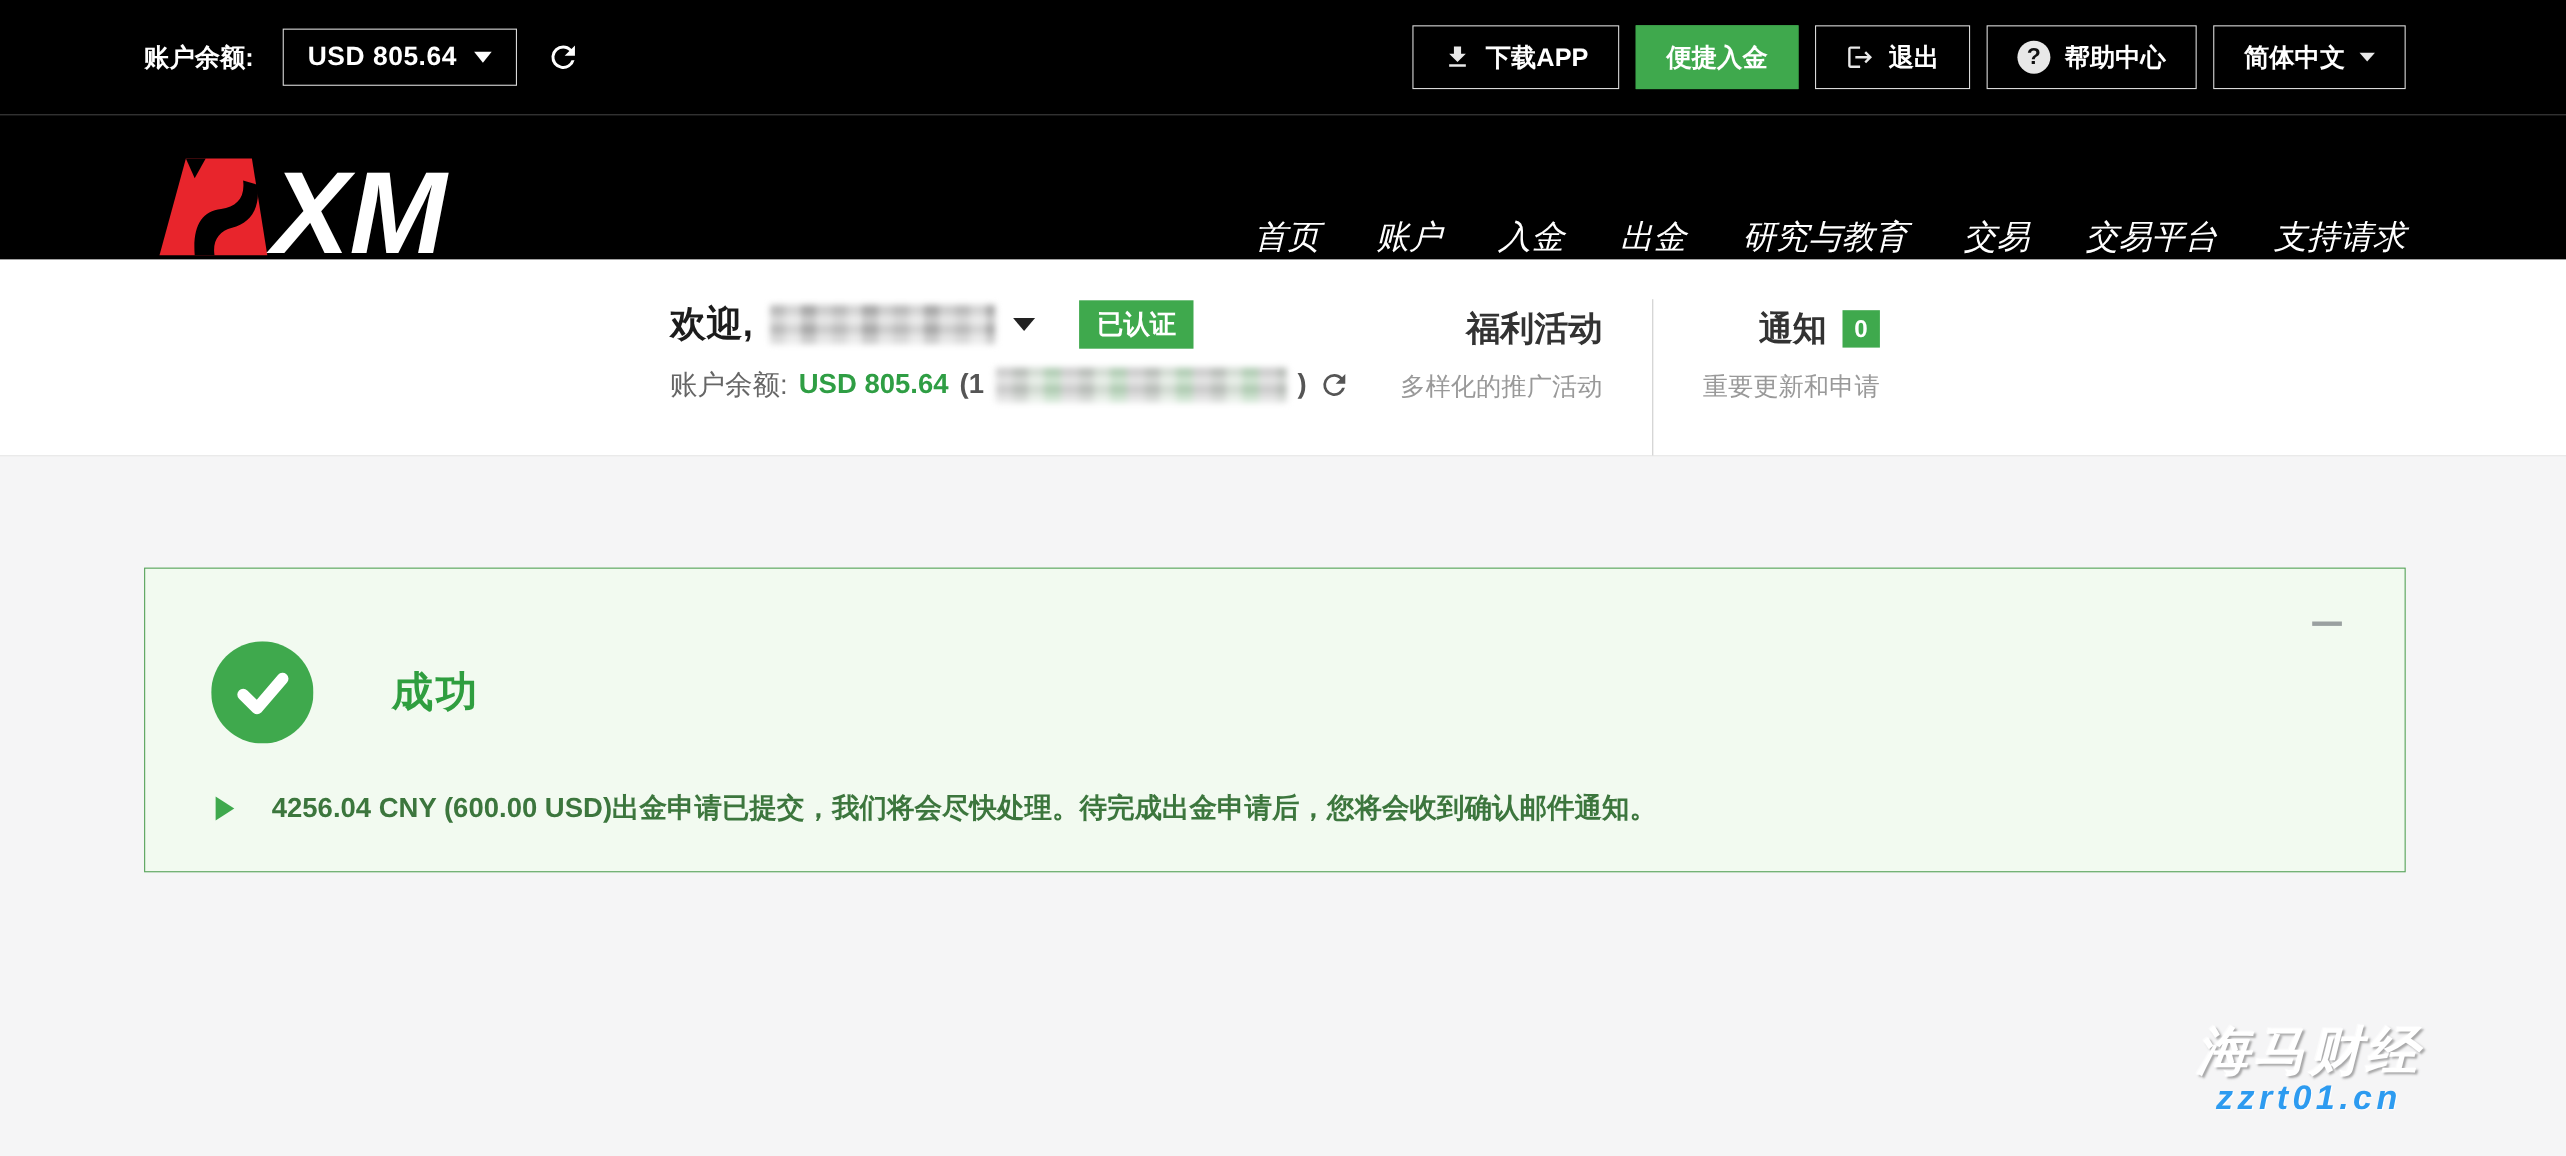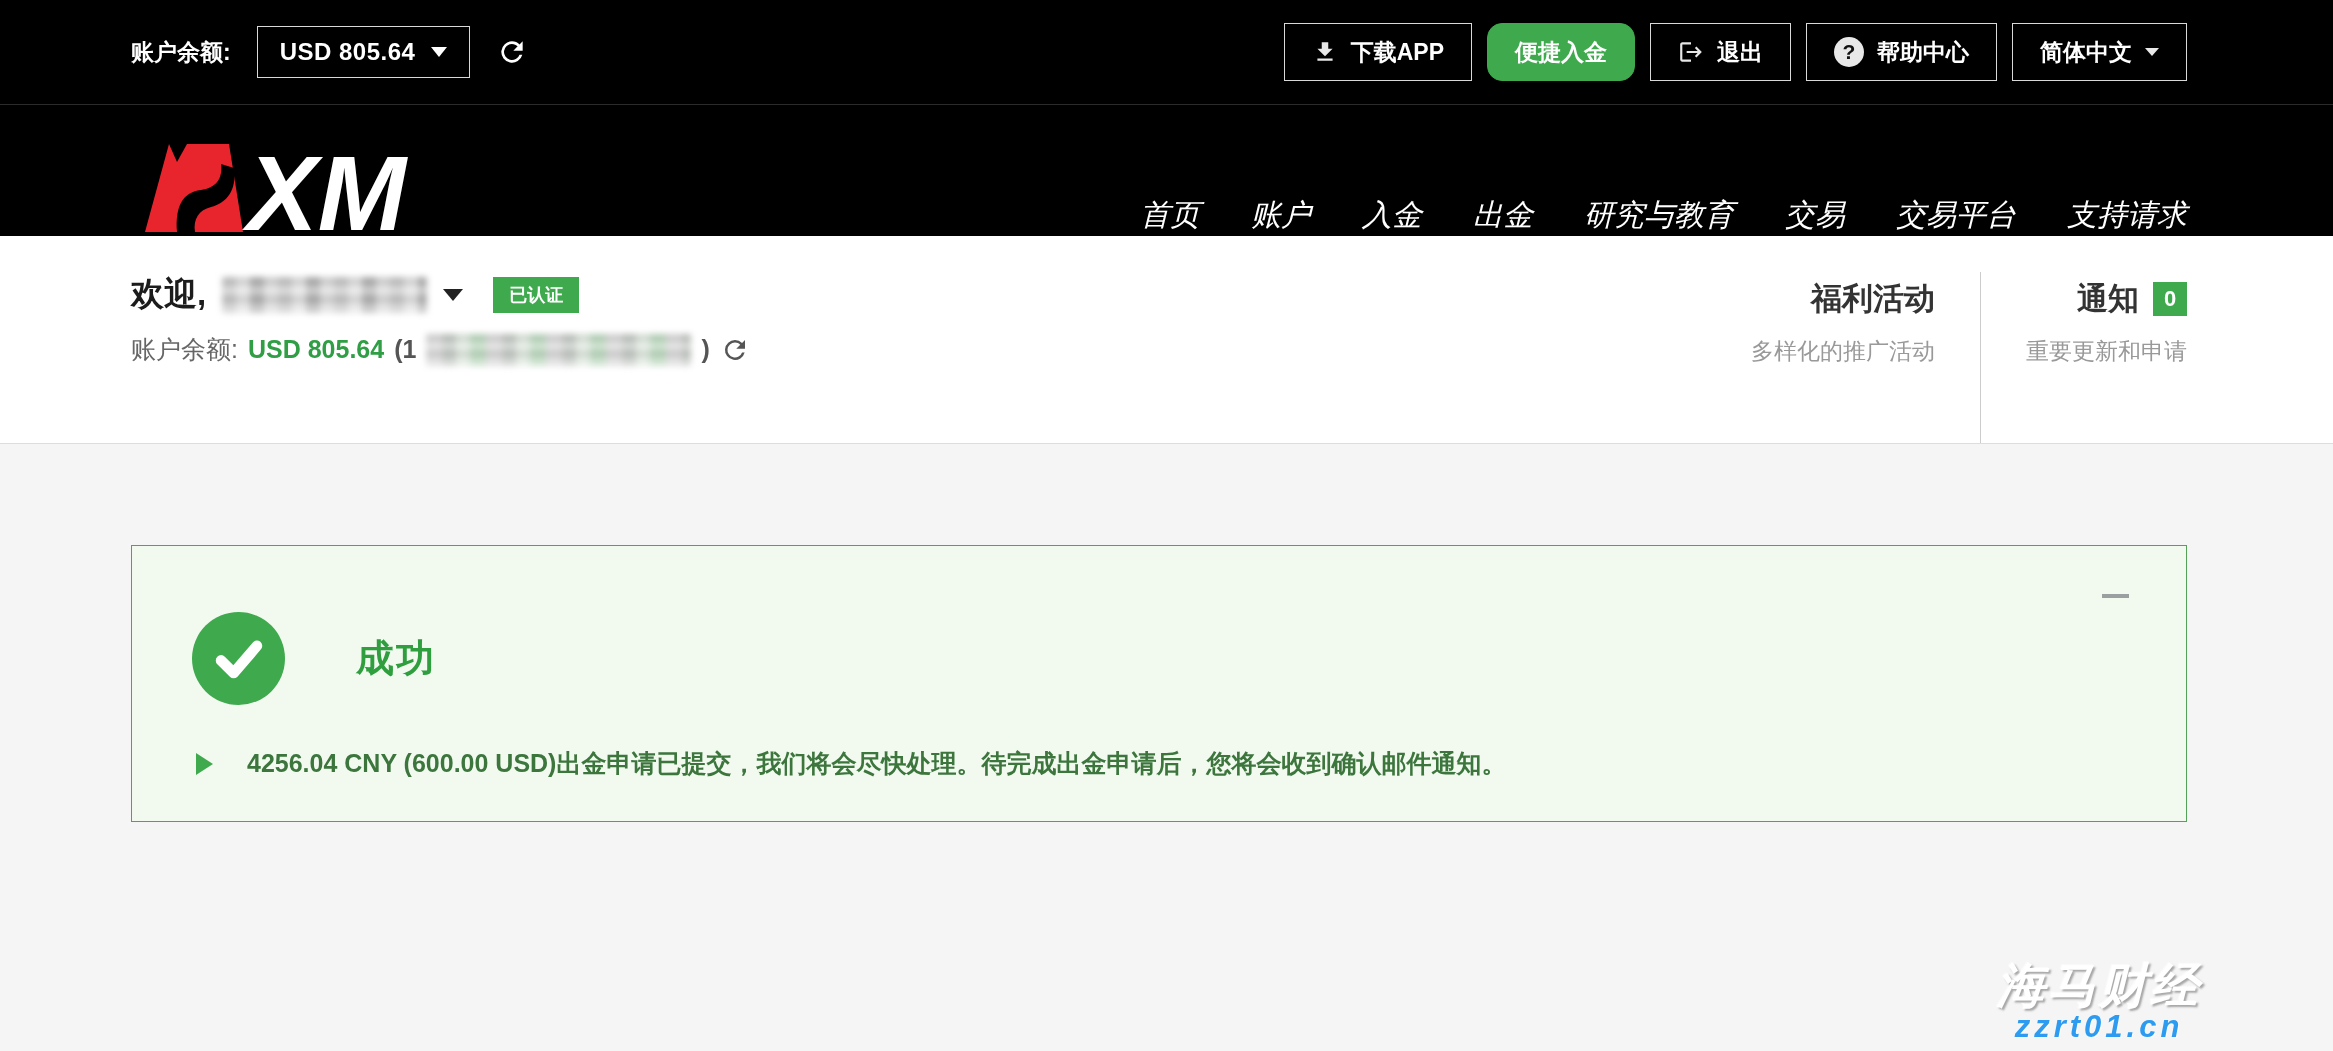--- a/index.html
+++ b/index.html
@@ -16,45 +16,45 @@
   .balance-dropdown .val { color:#fff; font-size:24px; font-weight:700; letter-spacing:0.5px; }
   .caret-w { width:0; height:0; border-left:8px solid transparent;
     border-right:8px solid transparent; border-top:10px solid #fff; }
   .icon-btn { background:none; border:none; cursor:pointer; display:flex; align-items:center; }
   .icon-btn svg { width:32px; height:32px; fill:#fff; }
   .topbar-actions { display:flex; align-items:center; gap:15px; }
   .tbtn { height:58px; border:1px solid #d9d9d9; background:transparent; color:#fff;
     display:flex; align-items:center; gap:13px; padding:0 27px; font-size:23px;
     font-weight:700; cursor:pointer; font-family:inherit; white-space:nowrap; }
   .tbtn svg { width:26px; height:26px; fill:#e8e8e8; }
-  .tbtn.green { background:#3FA94D; border-color:#3FA94D;border-radius:15px; }
+  .tbtn.green { background:#3FA94D; border-color:#3FA94D; }
   .q-circle { width:30px; height:30px; border-radius:50%; background:#e8e8e8; color:#111;
     font-size:21px; font-weight:700; display:flex; align-items:center; justify-content:center; }
   .caret-sm { width:0; height:0; border-left:7px solid transparent;
     border-right:7px solid transparent; border-top:8px solid #e8e8e8; }
 
   
   .navbar { height:132px; background:#000; border-top:1px solid #2b2b2b; display:flex;
     align-items:flex-end; justify-content:space-between; padding:0 146px 0 131px; }
   .logo { display:flex; align-items:center; cursor:pointer; }
   .nav-items { display:flex; align-items:center; gap:51px; list-style:none;font-style:italic; }
   .nav-item { color:#fff; font-size:30px; cursor:pointer; white-space:nowrap; }
 
   
-  .welcome { background:#fff; height:208px; border-bottom:1px solid #ddd; display:flex;
-    justify-content:space-between; padding:36px 146px 0 131px; }
+  .welcome { background:#fff; height:179px; border-bottom:1px solid #ddd; display:flex;
+    justify-content:center; padding:36px 146px 0 131px; }
   .w-line1 { display:flex; align-items:center; gap:16px; }
   .greeting { font-size:33px; font-weight:700; color:#1c1c1c; }
   .blur-name { width:205px; height:36px; border-radius:2px; filter:blur(3px);
     background:repeating-linear-gradient(0deg, rgba(255,255,255,.3) 0 9px, rgba(0,0,0,.07) 9px 18px),
       repeating-linear-gradient(90deg,#c9c9c9 0 14px,#e3e3e3 14px 28px,#b5b5b5 28px 42px,#dcdcdc 42px 56px); }
   .caret-b { width:0; height:0; border-left:10px solid transparent;
     border-right:10px solid transparent; border-top:12px solid #222; cursor:pointer; }
-  .verified-badge { background:#3FA94D; color:#fff; font-size:18px; font-weight:700;
-    padding:6px 16px; margin-left:14px; }
+  .verified-badge { background:#3FA94D; color:#fff; font-size:24px; font-weight:700;
+    padding:6px 16px; margin-left:24px; }
   .w-line2 { margin-top:16px; display:flex; align-items:center; gap:10px; font-size:25px; color:#666; }
   .w-balance-val { color:#2f9e44; font-weight:700; }
   .w-acct-open, .w-acct-close { color:#555; font-weight:700; }
   .blur-acct { width:265px; height:32px; border-radius:2px; filter:blur(3px);
     background:repeating-linear-gradient(0deg, rgba(255,255,255,.3) 0 8px, rgba(0,0,0,.06) 8px 16px),
       repeating-linear-gradient(90deg,#d9d9d9 0 16px,#c4c9c4 16px 30px,#dfe8df 30px 44px,#bcd9bf 44px 60px); }
   .refresh-gray svg { width:30px; height:30px; fill:#555; }
   .quick-links { display:flex; align-items:stretch; }
   .ql-col { padding:6px 45px 14px; text-align:right; cursor:pointer; }
   .ql-col + .ql-col { border-left:1px solid #ccc; }

